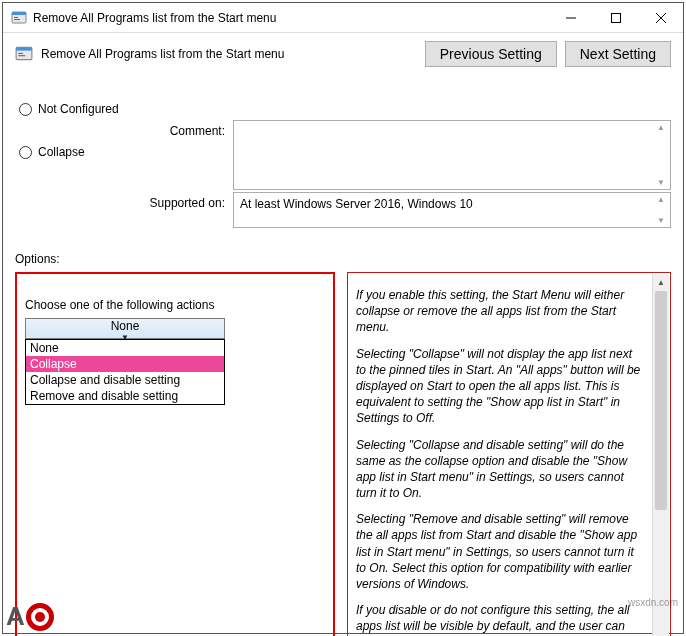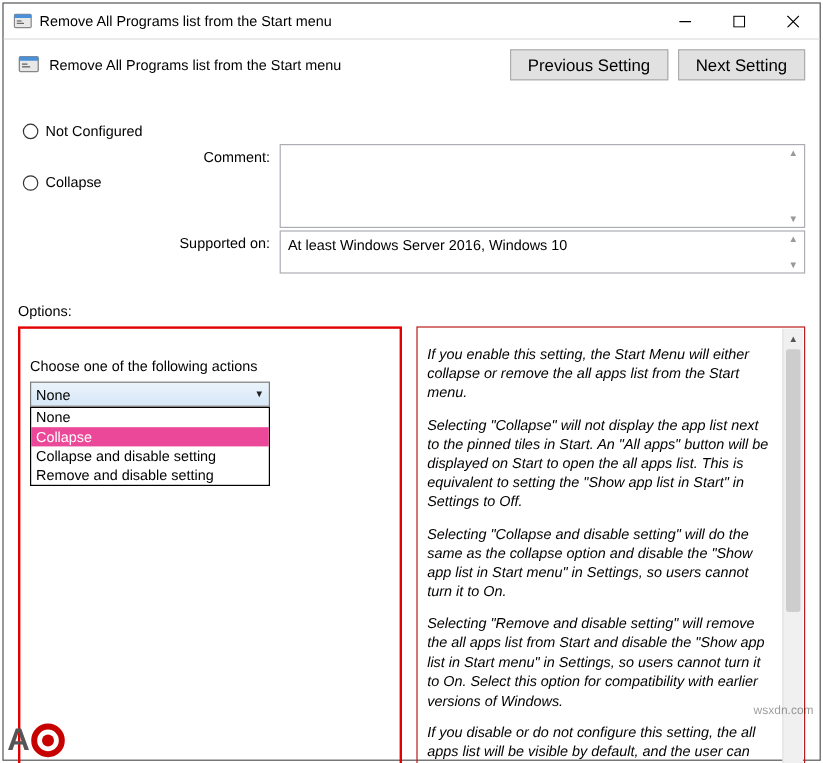--- a/index.html
+++ b/index.html
@@ -102,21 +102,21 @@
       position: relative;
     }
     .options-panel.highlighted {
       border: 2px solid #e30000;
     }
     .options-caption { font-size: 12px; margin-bottom: 6px; }
     .dropdown {
       width: 200px; height: 21px; border: 1px solid #7a7a7a;
       background: linear-gradient(#eaf3fb, #d7e8f8);
       display: flex; align-items: center; padding: 0 4px;
-      position: relative; font-size: 12px; justify-content: space-between;
+      position: relative; font-size: 12px; justify-content: space-between; flex-direction: column;
     }
     .dropdown-arrow { font-size: 8px; color: #222; }
     .dropdown-list {
       position: absolute; top: 20px; left: -1px; width: 200px;
       border: 1px solid #000; background: #fff; z-index: 10;
     }
     .dropdown-item {
       padding: 1px 4px; font-size: 12px;
     }
     .dropdown-item.selected {
@@ -153,21 +153,21 @@
     .watermark .bullseye {
       width: 28px; height: 28px; border-radius: 50%;
       border: 5px solid #c70000; margin: 0 2px;
       position: relative; display:inline-block;
     }
     .watermark .bullseye::after {
       content:''; position:absolute; top:4px; left:4px; right:4px; bottom:4px;
       border-radius:50%; background:#c70000;
     }
     .watermark-url {
-      position: absolute; right: 8px; bottom: 38px;
+      position: absolute; right: 8px; bottom: 28px;
       font-size: 10px; color: rgba(0,0,0,0.4);
     }
   </style>
 </head>
 <body>
 
 <div class="window">
   <div class="titlebar">
     <span class="titlebar-icon">
       <svg width="16" height="16" viewBox="0 0 16 16">

